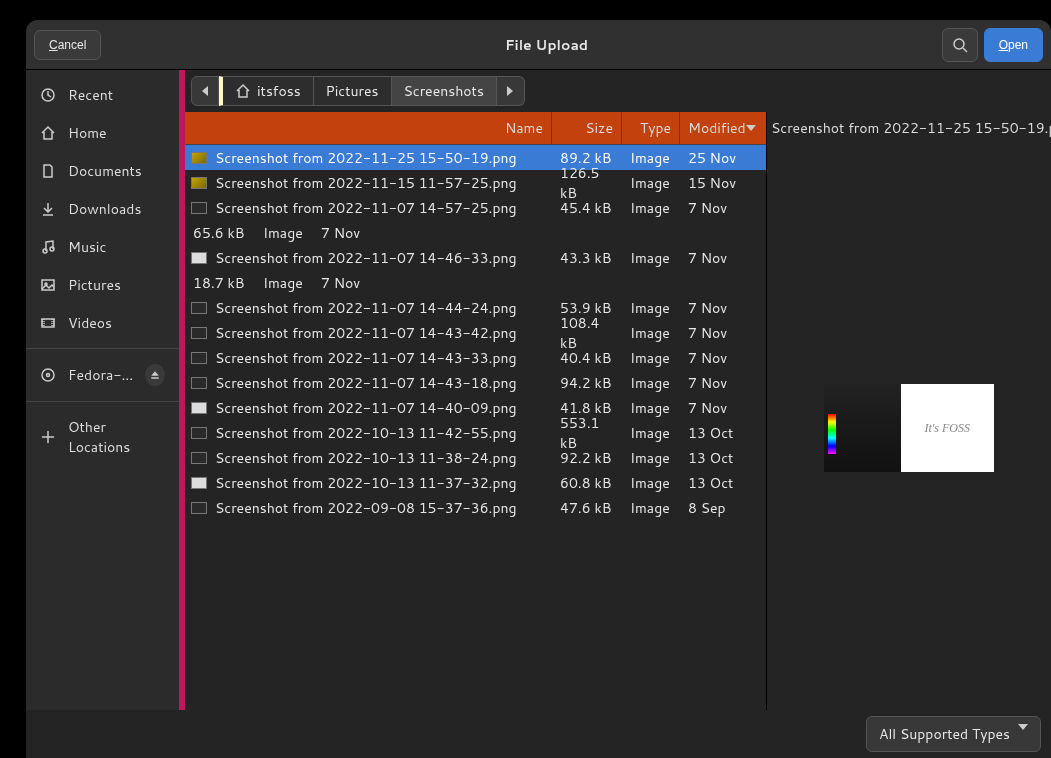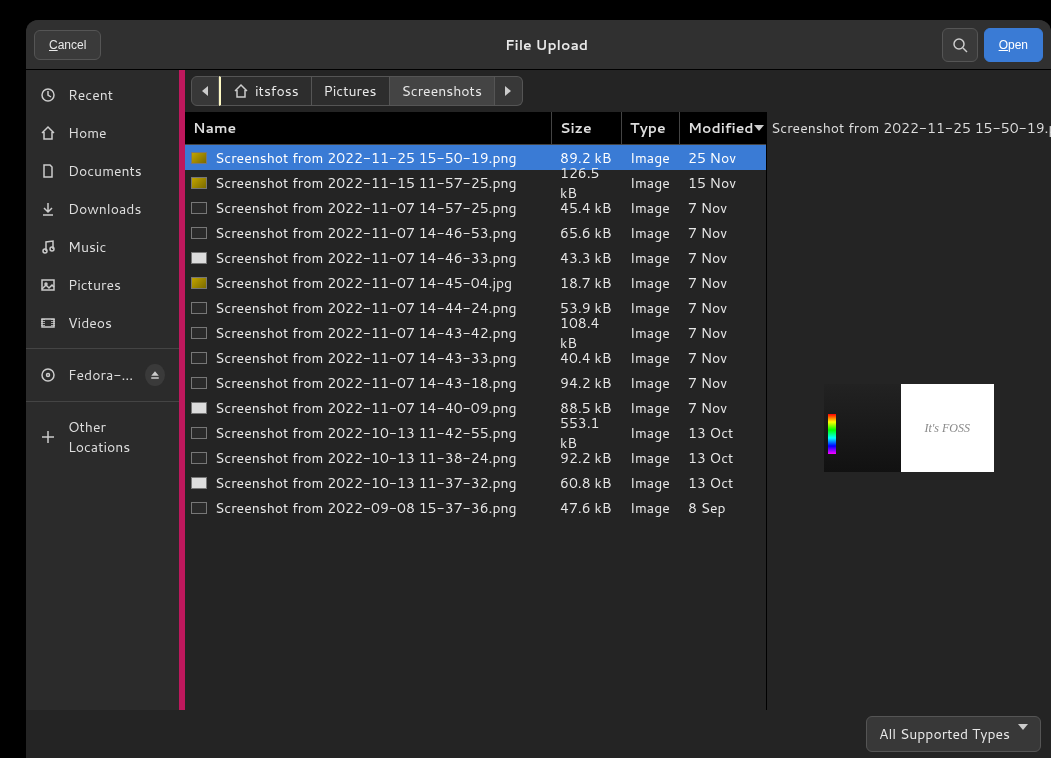--- a/index.html
+++ b/index.html
@@ -135,43 +135,44 @@
     padding: 0 12px;
     display: inline-flex;
     align-items: center;
     gap: 6px;
     background: #2d2d2d;
     border-top: 1px solid #555;
     border-bottom: 1px solid #555;
     border-right: 1px solid #555;
     cursor: pointer;
   }
-  .crumb.first { border-left: 2px solid #fef9c3; }
+  .crumb.first { border-left: 4px solid #fef9c3; }
   .crumb.active { background: #444; }
   .path-arrow.right { border-radius: 0 6px 6px 0; border-left: none; }
 
   .content-row {
     flex: 1;
     display: flex;
     min-height: 0;
   }
   .filelist {
     flex: 1;
     border-right: 1px solid #000;
     overflow-y: auto;
     background: #242424;
   }
   .list-header {
     display: flex;
-    background: #000000;
+    background: #c2410c;
     border-bottom: 1px solid #444;
-    font-weight: 700;
+    font-weight: 400;
     color: #ddd;
     position: sticky;
     top: 0;
+    text-align: right;
   }
   .col-name { flex: 1; padding: 6px 8px; }
   .col-size { width: 70px; padding: 6px 8px; }
   .col-type { width: 58px; padding: 6px 8px; }
   .col-mod { width: 86px; padding: 6px 8px; display: flex; align-items: center; }
   .list-header > div { border-right: 1px solid #444; }
   .list-header > div:last-child { border-right: none; }
 
   .file-row {
     display: flex;
@@ -456,42 +457,34 @@
               <div class="file-row">
     <div class="col-name">
       <span class="thumb dark"></span>
       <span>Screenshot from 2022-11-07 14-57-25.png</span>
     </div>
     <div class="col-size">45.4 kB</div>
     <div class="col-type">Image</div>
     <div class="col-mod">7 Nov</div>
               </div>
               <div class="file-row">
-    <div class="col-name">
-      <span class="thumb dark"></span>
-      <span>Screenshot from 2022-11-07 14-46-53.png</span>
-    </div>
     <div class="col-size">65.6 kB</div>
     <div class="col-type">Image</div>
     <div class="col-mod">7 Nov</div>
               </div>
               <div class="file-row">
     <div class="col-name">
       <span class="thumb light"></span>
       <span>Screenshot from 2022-11-07 14-46-33.png</span>
     </div>
     <div class="col-size">43.3 kB</div>
     <div class="col-type">Image</div>
     <div class="col-mod">7 Nov</div>
               </div>
               <div class="file-row">
-    <div class="col-name">
-      <span class="thumb yellow"></span>
-      <span>Screenshot from 2022-11-07 14-45-04.jpg</span>
-    </div>
     <div class="col-size">18.7 kB</div>
     <div class="col-type">Image</div>
     <div class="col-mod">7 Nov</div>
               </div>
               <div class="file-row">
     <div class="col-name">
       <span class="thumb dark"></span>
       <span>Screenshot from 2022-11-07 14-44-24.png</span>
     </div>
     <div class="col-size">53.9 kB</div>
@@ -523,21 +516,21 @@
     </div>
     <div class="col-size">94.2 kB</div>
     <div class="col-type">Image</div>
     <div class="col-mod">7 Nov</div>
               </div>
               <div class="file-row">
     <div class="col-name">
       <span class="thumb light"></span>
       <span>Screenshot from 2022-11-07 14-40-09.png</span>
     </div>
-    <div class="col-size">88.5 kB</div>
+    <div class="col-size">41.8 kB</div>
     <div class="col-type">Image</div>
     <div class="col-mod">7 Nov</div>
               </div>
               <div class="file-row">
     <div class="col-name">
       <span class="thumb dark"></span>
       <span>Screenshot from 2022-10-13 11-42-55.png</span>
     </div>
     <div class="col-size">553.1 kB</div>
     <div class="col-type">Image</div>

